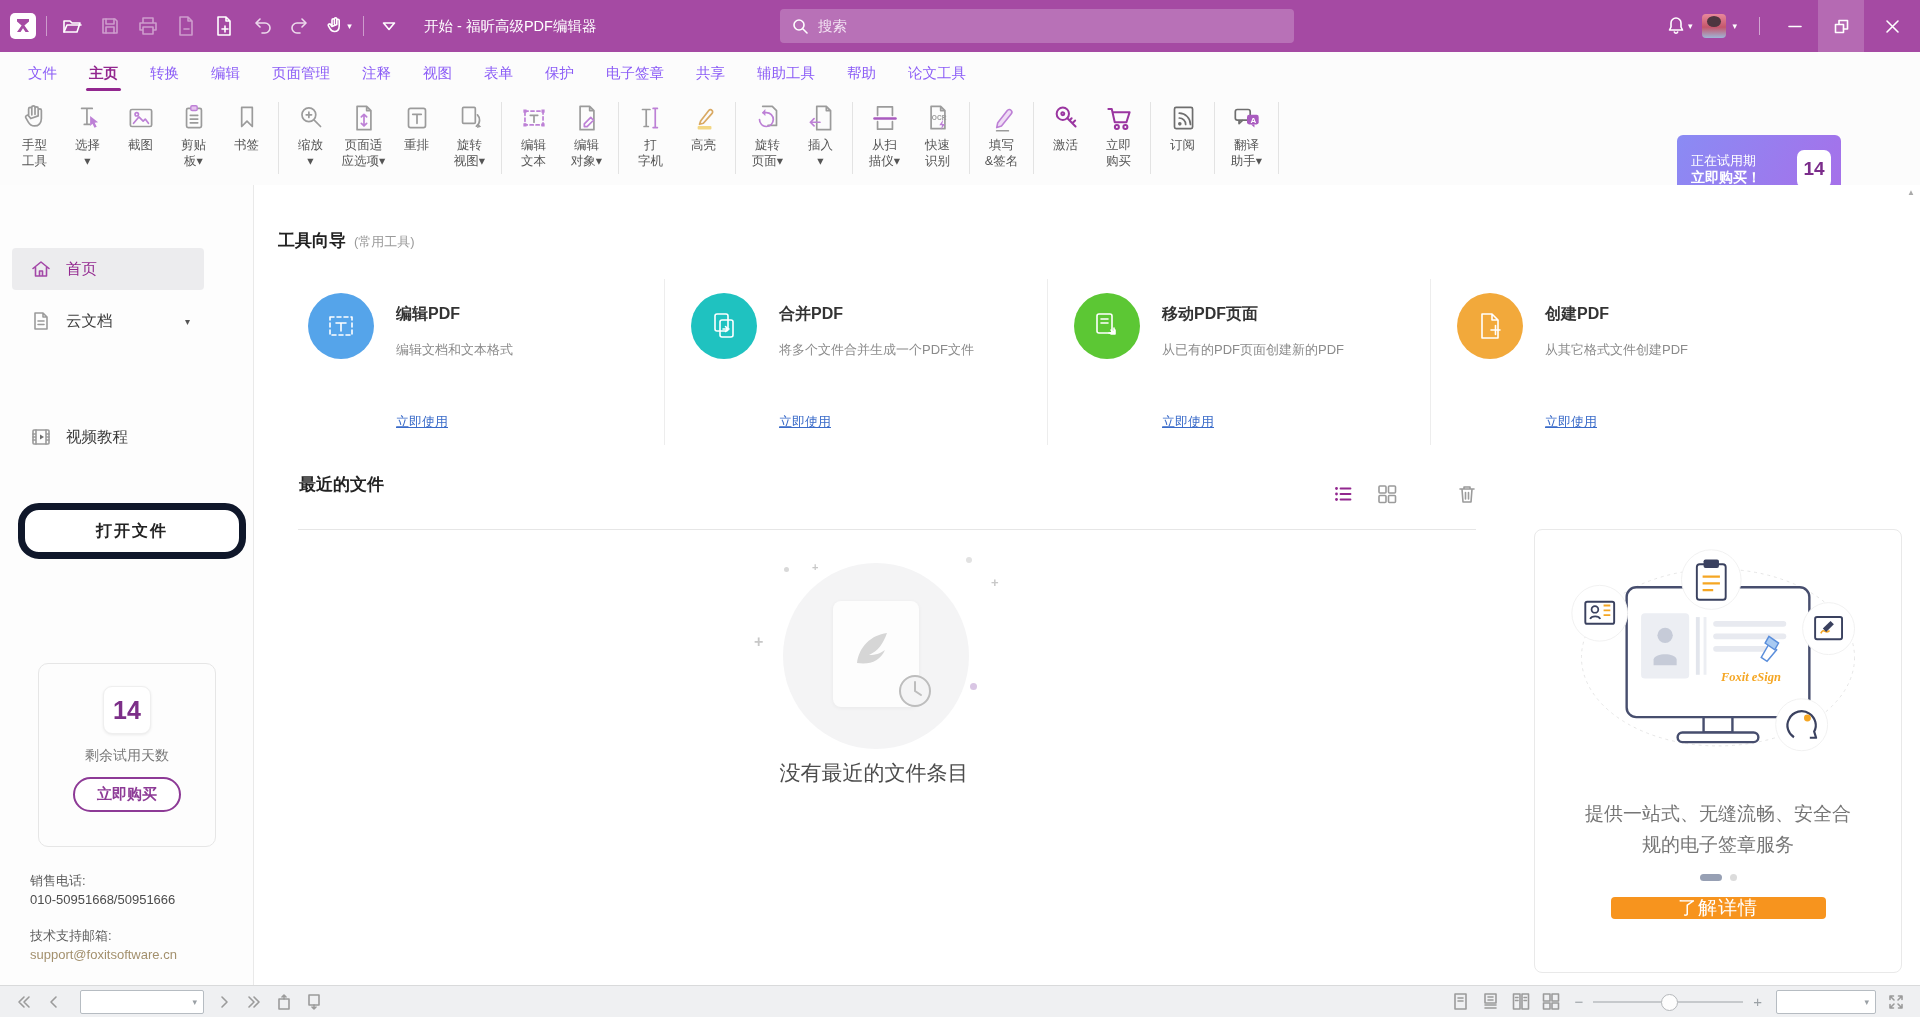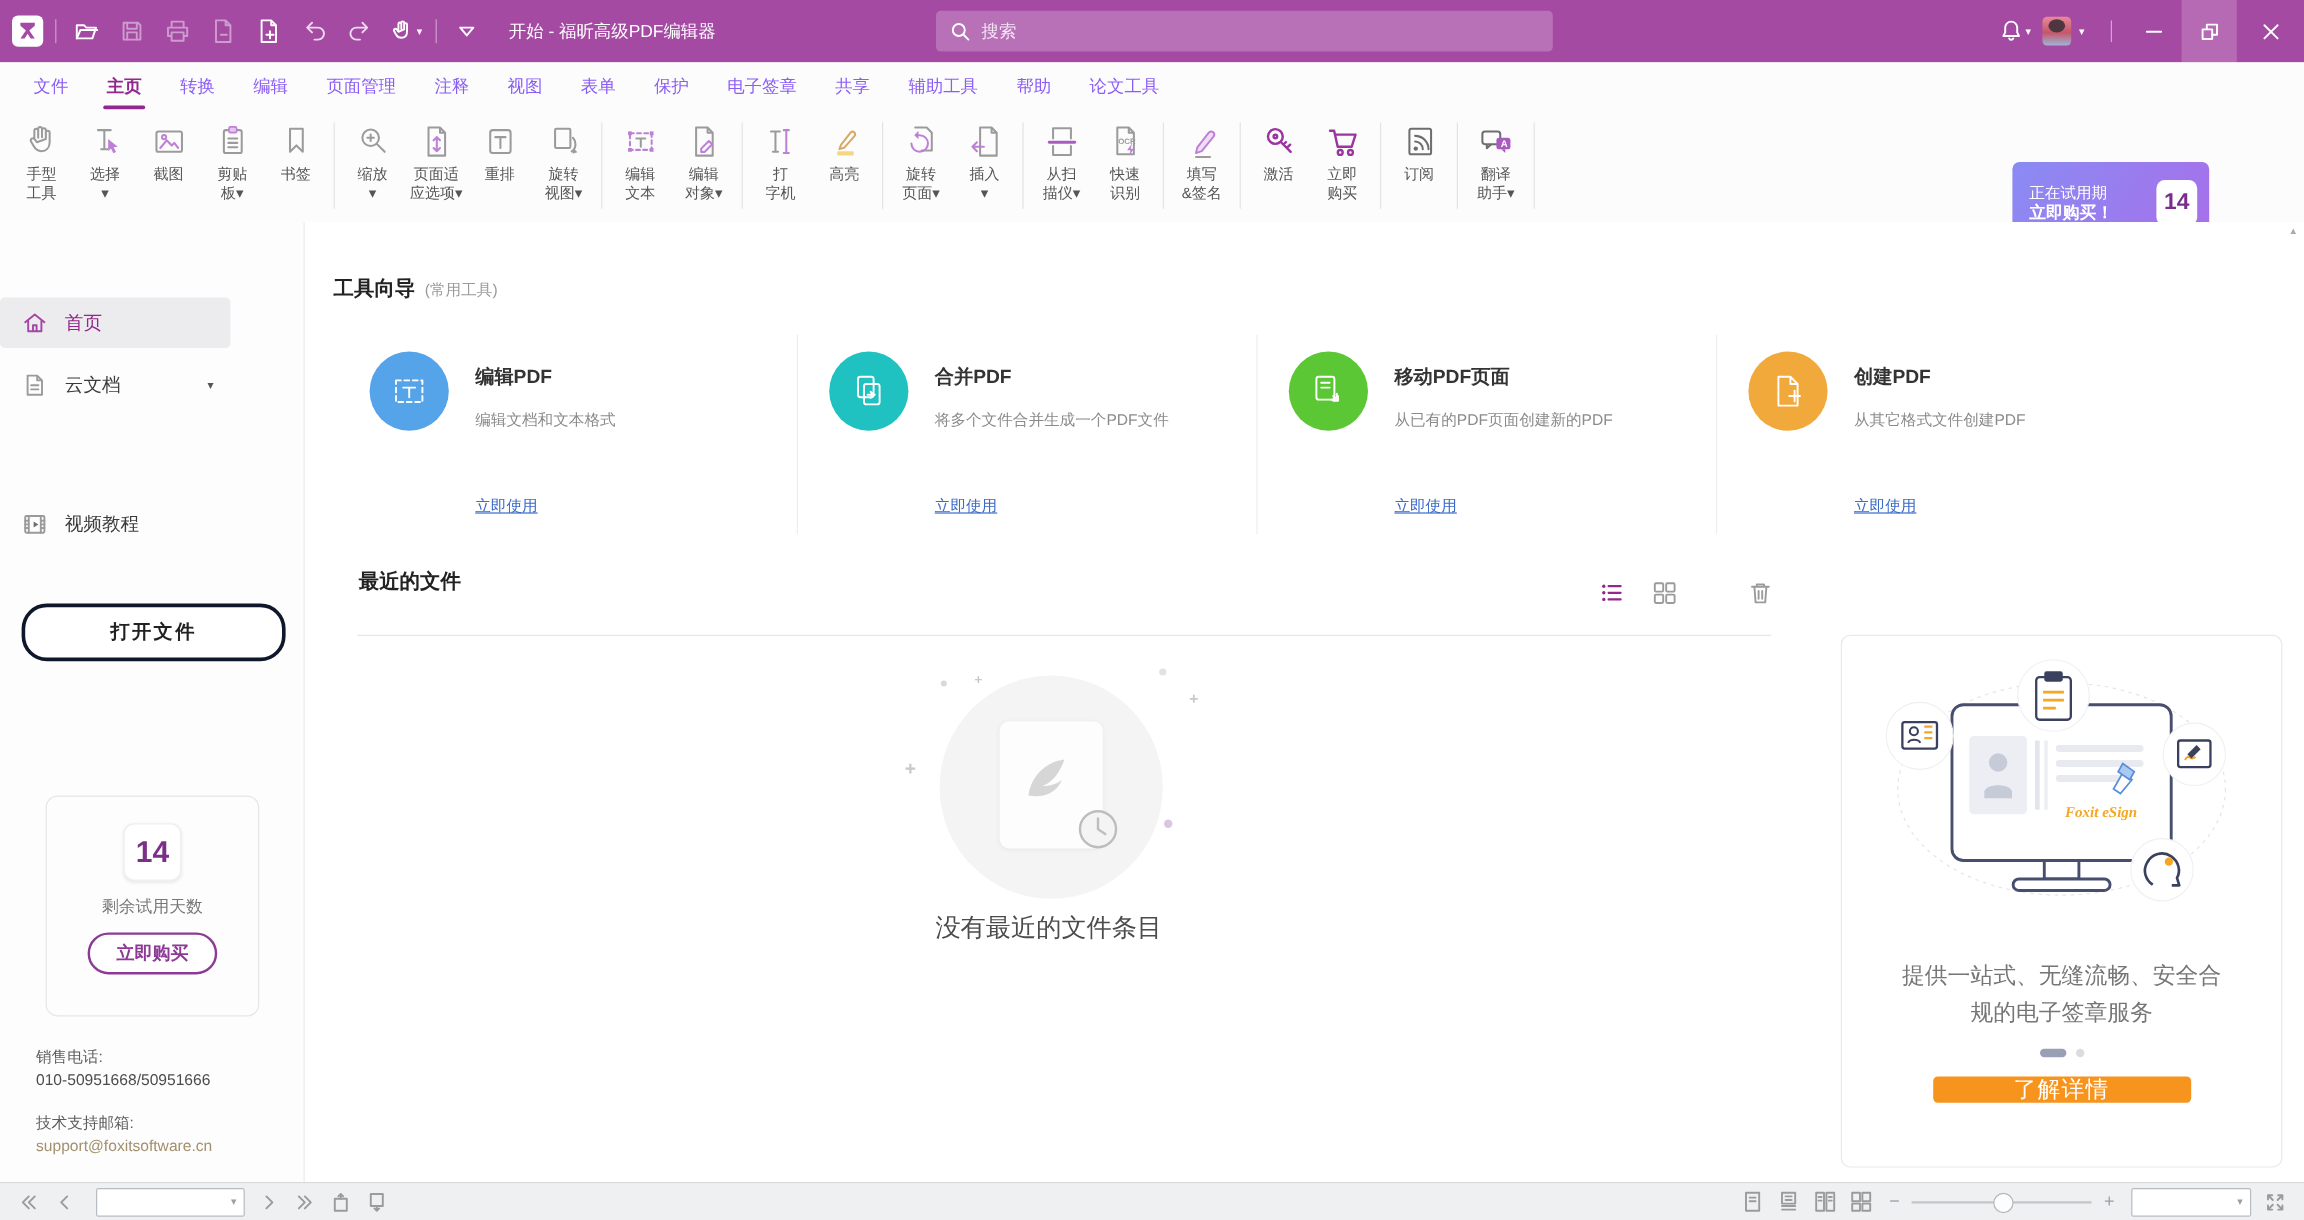--- a/index.html
+++ b/index.html
@@ -51,26 +51,26 @@
                background:linear-gradient(120deg,#8a8bf4,#a76fe9);display:flex;align-items:center;padding:0 10px 0 14px;box-sizing:border-box;margin-top:28px;}
   .trial-badge .txt{color:#fff;line-height:17px;flex:1;}
   .trial-badge .t1{font-size:13px;}
   .trial-badge .t2{font-size:14px;font-weight:bold;}
   .trial-badge .daybox{width:34px;height:38px;background:#fff;border-radius:7px;display:flex;align-items:center;justify-content:center;
                color:#7b2d8b;font-weight:bold;font-size:19px;}
 
   
   .content{position:absolute;top:185px;bottom:32px;left:0;right:0;background:#fff;}
   .sidebar{position:absolute;left:0;top:0;bottom:0;width:253px;border-right:1px solid #e9e9e9;background:#fdfdfd;}
-  .side-item{position:absolute;left:0;width:192px;height:42px;display:flex;align-items:center;gap:14px;
+  .side-item{position:absolute;left:12px;width:192px;height:42px;display:flex;align-items:center;gap:14px;
              padding-left:18px;box-sizing:border-box;border-radius:4px;font-size:15.5px;color:#3c3c3c;}
   .side-item.active{background:#ececee;color:#92278f;}
   .side-item .caret{position:absolute;right:14px;font-size:10px;color:#555;}
   .side-item.indent{padding-left:58px;}
-  .open-btn{position:absolute;left:18px;top:318px;width:214px;height:42px;border:3px solid #0f172a;border-radius:21px;
+  .open-btn{position:absolute;left:18px;top:318px;width:214px;height:42px;border:7px solid #0f172a;border-radius:21px;
             background:#fff;display:flex;align-items:center;justify-content:center;font-size:16px;font-weight:bold;color:#222;letter-spacing:2px;}
   .trial-card{position:absolute;left:38px;top:478px;width:176px;height:182px;border:1px solid #e6e6e6;border-radius:10px;
               background:#fdfdfd;display:flex;flex-direction:column;align-items:center;}
   .trial-card .daybig{margin-top:22px;width:46px;height:46px;background:#fff;border:1px solid #efefef;border-radius:9px;
               box-shadow:0 1px 3px rgba(0,0,0,.08);display:flex;align-items:center;justify-content:center;
               color:#7c2f88;font-weight:bold;font-size:25px;}
   .trial-card .cap{margin-top:13px;font-size:14px;color:#777;}
   .trial-card .buy{margin-top:12px;padding:6px 22px;border:2px solid #8d3a96;border-radius:19px;color:#8d3a96;font-weight:bold;font-size:15px;background:#fff;}
   .contact{position:absolute;left:30px;top:686px;font-size:13px;color:#5d5d5d;line-height:19px;}
   .contact .num{color:#4c4c4c;}

